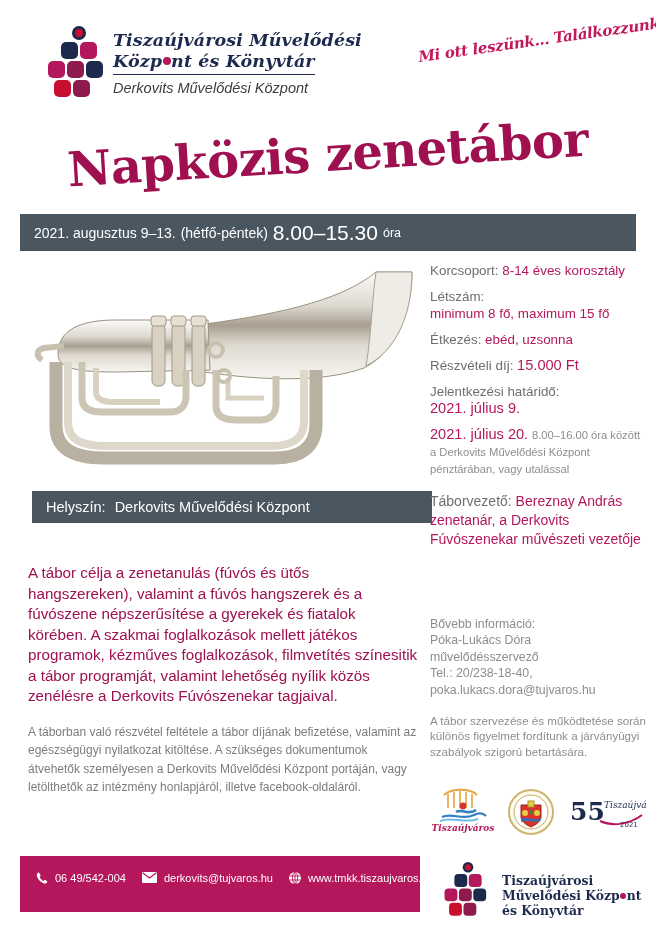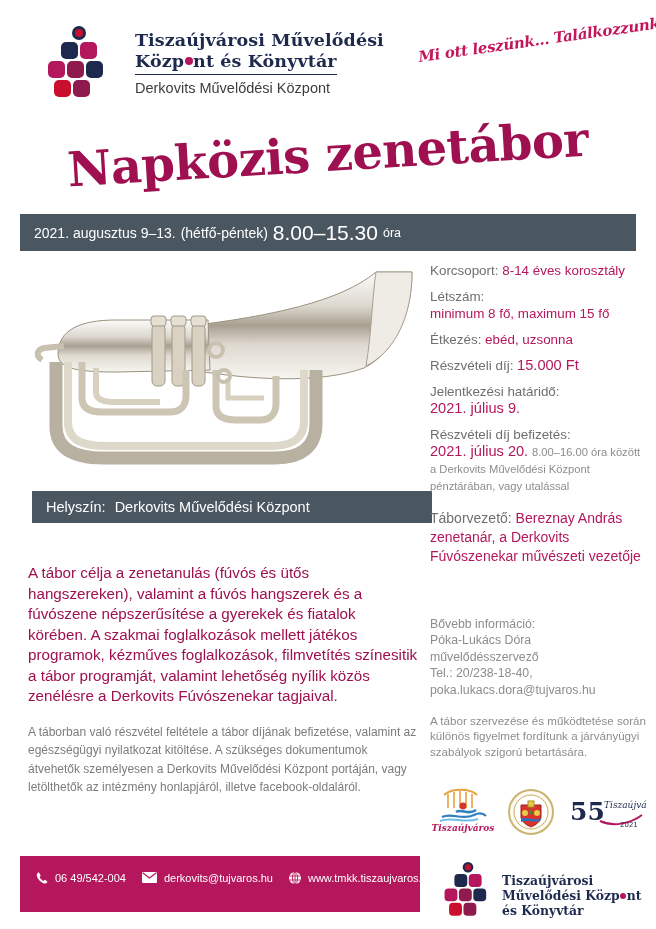--- a/index.html
+++ b/index.html
@@ -6,21 +6,21 @@
   body{font-family:"Liberation Sans",sans-serif;}
   .poster{
     position:relative;width:656px;height:929px;background:#ffffff;
     overflow:hidden;margin:0 auto;
   }
 
   
   .header{position:absolute;left:0;top:0;width:656px;height:118px;}
   .logo-block{position:absolute;left:48px;top:26px;display:flex;align-items:flex-start;}
   .logo-mark{position:relative;width:62px;height:74px;flex:none;}
-  .logo-text{margin-left:25px;padding-top:4px;}
+  .logo-text{margin-left:3px;padding-top:4px;font-style:italic;}
   .logo-line1,.logo-line2{
     font-family:"DejaVu Serif",serif;font-weight:bold;font-size:17.5px;
     color:#1d2a4d;letter-spacing:.1px;line-height:21px;white-space:nowrap;
   }
   .logo-line2{padding-bottom:2px;border-bottom:1.4px solid #1d2a4d;display:inline-block;}
   .logo-sub{
     font-size:14.5px;color:#3d3d3d;margin-top:5px;white-space:nowrap;
     font-family:"Liberation Sans",sans-serif;
   }
   .dot-o{display:inline-block;width:8px;height:8px;border-radius:50%;
@@ -216,21 +216,20 @@
     </div>
     <div class="rc-row">
       <span class="rc-label">Részvételi díj:</span>
       <span class="rc-value-big">15.000 Ft</span>
     </div>
     <div class="rc-row rc-block">
       <span class="rc-label">Jelentkezési határidő:</span>
       <span class="rc-value-big">2021. július 9.</span>
     </div>
     <div class="rc-row rc-block">
-      <span class="rc-label">Részvételi díj befizetés:</span>
       <span class="rc-value-big">2021. július 20.</span>
       <span class="rc-note">8.00–16.00 óra között a Derkovits Művelődési Központ pénztárában, vagy utalással</span>
     </div>
     <div class="rc-leader">
       <span class="rc-label">Táborvezető:</span>
       <span>Bereznay András zenetanár, a Derkovits Fúvószenekar művészeti vezetője</span>
     </div>
   </div>
 
   <div class="rc-info">

